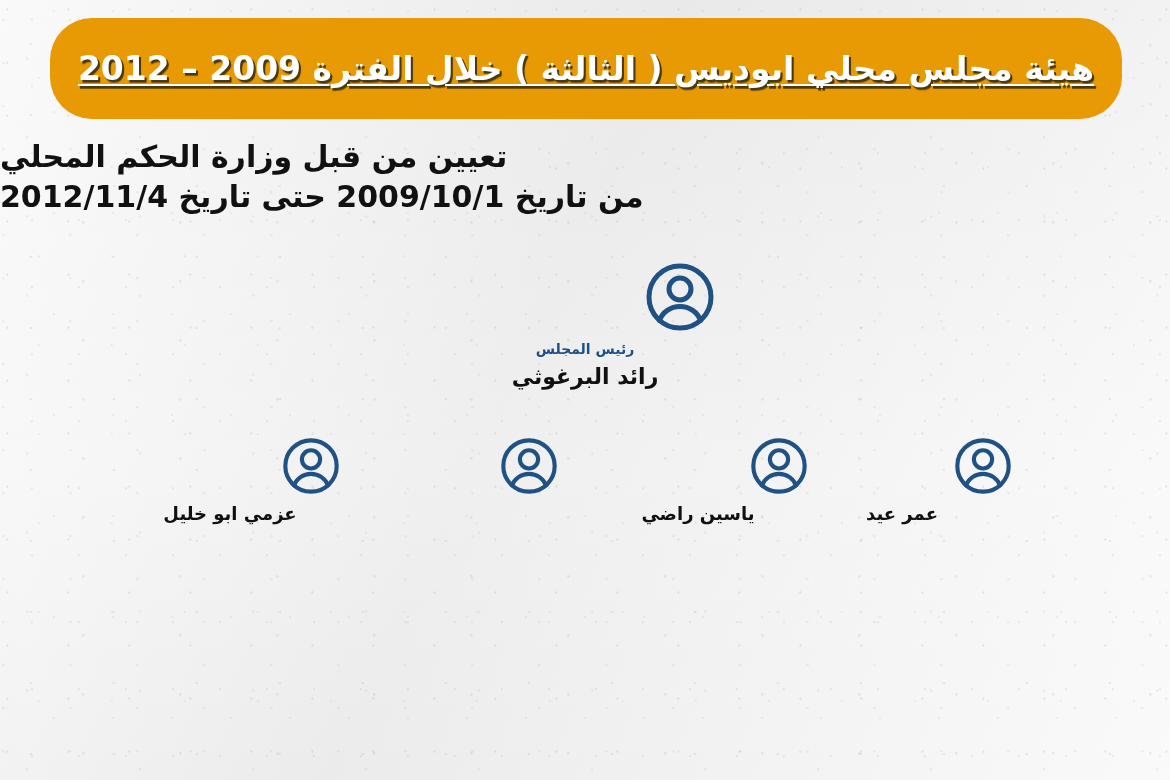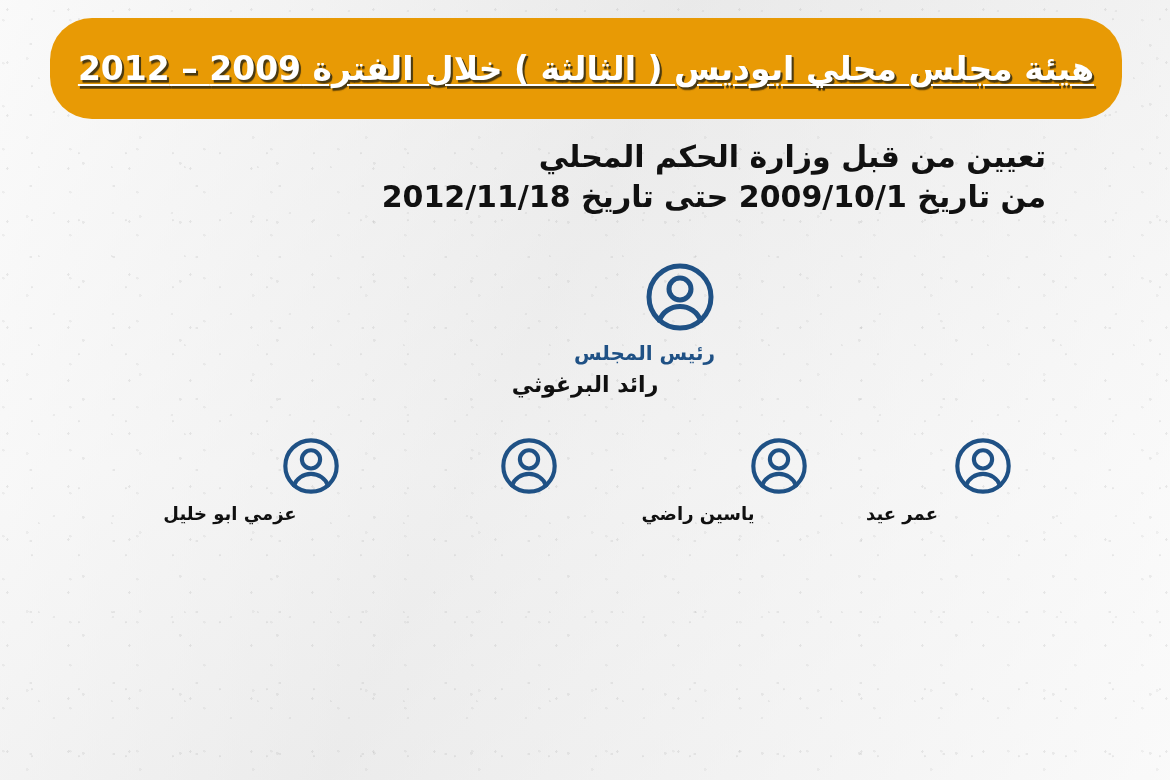--- a/index.html
+++ b/index.html
@@ -61,45 +61,44 @@
        2px 3px 1px rgba(35,25,5,.55);
     direction:rtl;
   }
 
   
   #subtitle-block {
     position:absolute;
     left:0;
     top:137px;
     width:1046px;
-    text-align:right;
+    text-align:left;
     direction:rtl;
   }
   #subtitle-block .sub-line {
     color:#111111;
     font-size:30px;
     font-weight:bold;
     line-height:40px;
     white-space:nowrap;
   }
   #subtitle-block .sub-line.line-2 { letter-spacing:0px; }
 
   
   .person { position:absolute; text-align:center; direction:rtl; }
 
   .avatar-icon { display:block; margin:0 auto; }
   .avatar-icon svg { display:block; }
 
   .role-label {
     color:#1f5185;
     font-weight:bold;
-    font-size:20px;
+    font-size:14px;
     margin-top:9px;
     white-space:nowrap;
-    text-align:right;
   }
   .name-label {
     color:#101010;
     font-weight:bold;
     font-size:22px;
     margin-top:6px;
     white-space:nowrap;
   }
 
   
@@ -116,21 +115,21 @@
 </style>
 </head>
 <body>
 
 <div id="title-banner">
   <span class="title-text">هيئة مجلس محلي ابوديس ( الثالثة ) خلال الفترة 2009 – 2012</span>
 </div>
 
 <div id="subtitle-block">
   <div class="sub-line line-1">تعيين من قبل وزارة الحكم المحلي</div>
-  <div class="sub-line line-2">من تاريخ 2009/10/1 حتى تاريخ 2012/11/18</div>
+  <div class="sub-line line-2">من تاريخ 2009/10/1 حتى تاريخ 2012/11/4</div>
 </div>
 
 <div class="person" id="person-chairman">
   <span class="avatar-icon">
     <svg width="70" height="70" viewBox="0 0 70 70" aria-hidden="true">
       <circle cx="35" cy="35" r="31" fill="none" stroke="#1f5185" stroke-width="5"></circle>
       <circle cx="35" cy="27" r="11" fill="none" stroke="#1f5185" stroke-width="5"></circle>
       <path d="M14.5 58.5 a21.5 20 0 0 1 41 0" fill="none" stroke="#1f5185" stroke-width="5" stroke-linecap="round"></path>
     </svg>
   </span>

